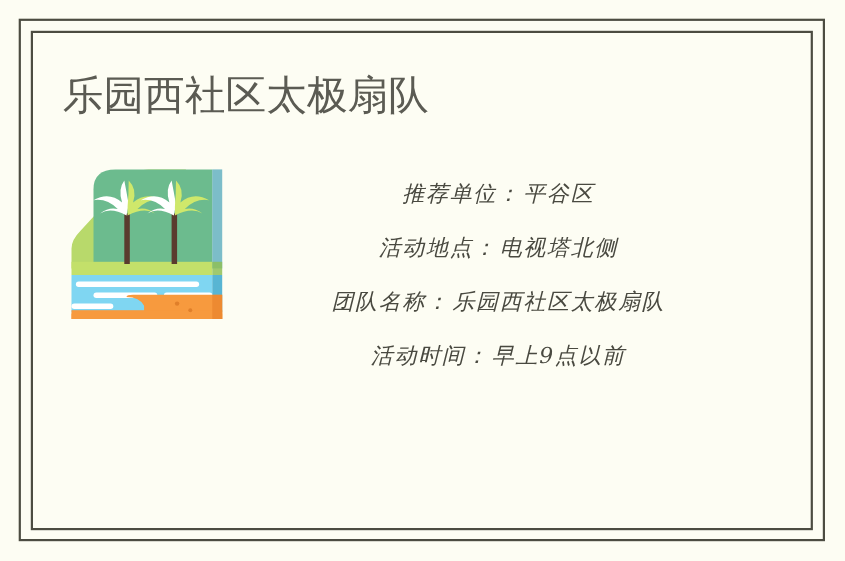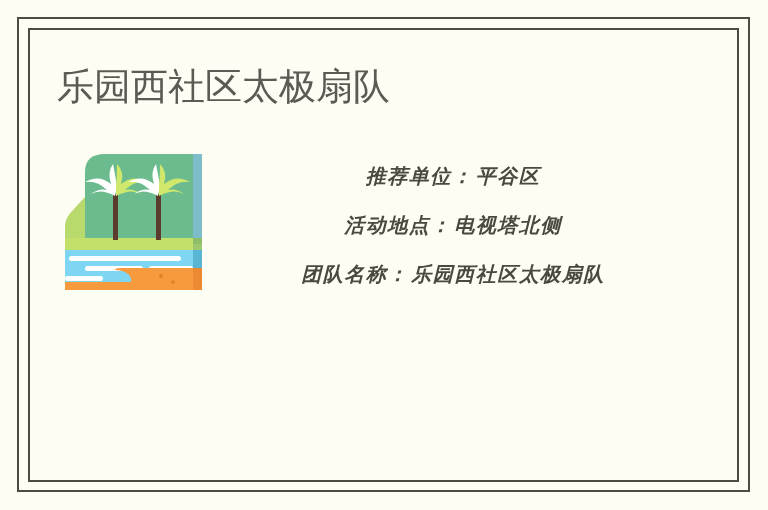--- a/index.html
+++ b/index.html
@@ -88,21 +88,21 @@
   }
   .info-line {
     color: #494940;
     font-size: 20px;
     line-height: 49px;
     height: 49px;
     white-space: nowrap;
     letter-spacing: 1.5px;
     font-family: "DejaVu Serif", "Liberation Serif", serif;
     font-style: italic;
-    font-weight: 700;
+    font-weight: 400;
   }
   .info-line .sep {
     letter-spacing: 4px;
   }
 </style>
 </head>
 <body>
 
 <div id="root">
 
@@ -153,16 +153,19 @@
     <div class="info-block">
       <div class="info-line">
         <span>推荐单位</span><span class="sep">：</span><span>平谷区</span>
       </div>
       <div class="info-line">
         <span>活动地点</span><span class="sep">：</span><span>电视塔北侧</span>
       </div>
       <div class="info-line">
         <span>团队名称</span><span class="sep">：</span><span>乐园西社区太极扇队</span>
       </div>
+      <div class="info-line">
+        <span>活动时间</span><span class="sep">：</span><span>早上9点以前</span>
+      </div>
     </div>
 
   </div>
 </div>
 
 </body></html>

